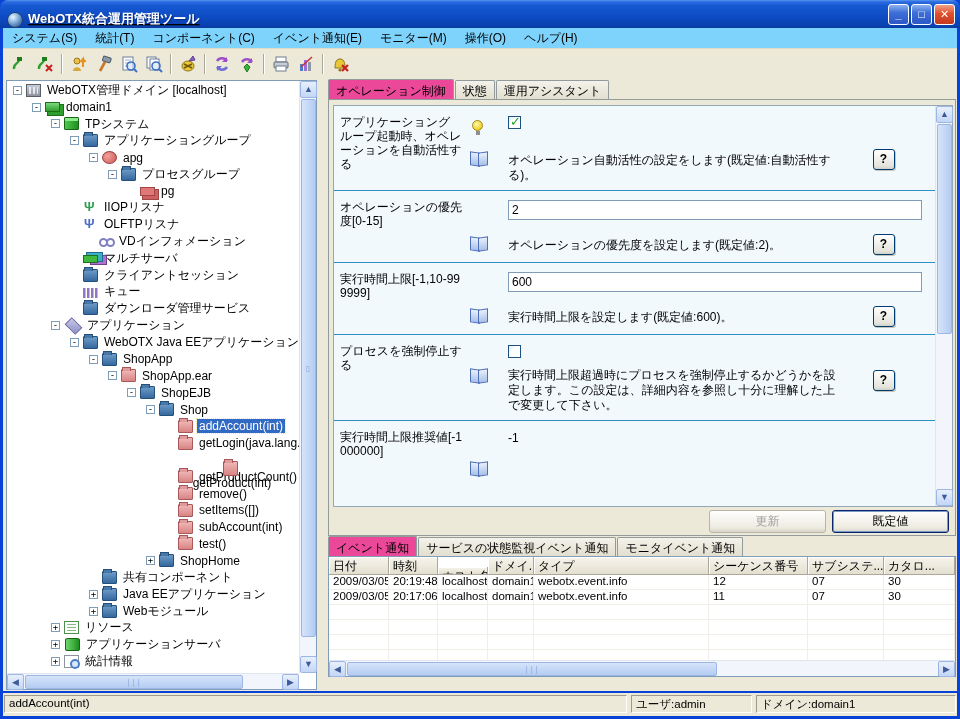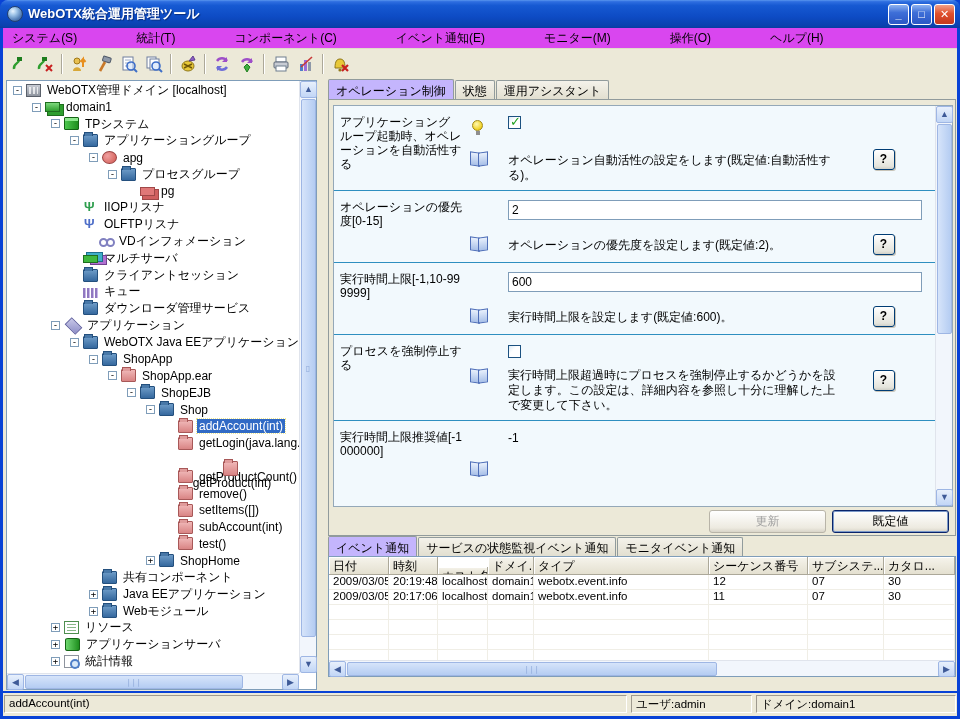--- a/index.html
+++ b/index.html
@@ -2,34 +2,34 @@
 <html><head>
 <meta charset="utf-8">
 <style>
   * { margin:0; padding:0; box-sizing:border-box; }
   html,body { width:960px; height:719px; font-family:"Liberation Sans","DejaVu Sans",sans-serif; }
   .window { position:relative; width:960px; height:719px; background:#0842D6; overflow:hidden; }
 
   
   .titlebar { position:absolute; left:0; top:0; width:960px; height:28px;
     background:linear-gradient(180deg,#5A96EE 0%,#2E6EE0 6%,#1659D2 20%,#0D4BC4 60%,#0A41AE 92%,#0A3CA0 100%);
-    border-radius:8px 8px 0 0; display:flex; align-items:center; }
+    border-radius:8px 8px 0 0; display:flex; align-items:flex-end;text-decoration:underline; }
   .title-icon { width:16px; height:16px; margin:0 5px 0 7px; border-radius:50%;
     background:radial-gradient(circle at 35% 30%, #E8F4FF 0%, #9EC4E8 30%, #5580B8 65%, #2E4A80 100%);
     border:1px solid #24406E; }
   .title-text { color:#fff; font-size:13px; font-weight:bold; text-shadow:1px 1px 1px #0A2C78; }
   .winbtns { position:absolute; right:5px; top:4px; display:flex; gap:2px; }
   .wbtn { width:21px; height:21px; border-radius:3px; border:1px solid #fff; color:#fff; font-size:11px;
     line-height:18px; text-align:center; font-weight:bold;
     background:linear-gradient(180deg,#8DB2F0 0%,#3E6FD8 40%,#2E5BC8 90%); }
   .wbtn.close { background:linear-gradient(180deg,#F0A088 0%,#E0502C 45%,#C83C20 90%); }
 
   
-  .menubar { position:absolute; left:3px; top:28px; width:954px; height:21px; background:#d946ef;
-    display:flex; align-items:center; font-size:12px; border-bottom:1px solid #E0DCC8;gap:41px; }
+  .menubar { position:absolute; left:3px; top:28px; width:954px; height:21px; background:#7dd3fc;
+    display:flex; align-items:center; font-size:12px; border-bottom:1px solid #E0DCC8; }
   .menu-item { padding:2px 9px; color:#000; }
   .toolbar { position:absolute; left:3px; top:49px; width:954px; height:30px; background:#ECE9D8;
     display:flex; align-items:center; padding-left:4px; }
   .tbtn { width:25px; height:24px; display:flex; align-items:center; justify-content:center; border:1px solid transparent; border-radius:2px; }
   .tsep { width:1px; height:20px; background:#ACA899; margin:0 4px; box-shadow:1px 0 0 #fff; }
 
   
   .workarea { position:absolute; left:3px; top:79px; width:954px; height:612px; background:#ECE9D8; }
 
   
@@ -82,21 +82,21 @@
     background:linear-gradient(90deg,#D6E4FA,#B4CCF2); }
   .sb-thumb-h { position:absolute; top:1px; height:14px; border-radius:2px; border:1px solid #9EB6E4;
     background:linear-gradient(180deg,#D6E4FA,#B4CCF2); }
   .sb-grip { position:absolute; left:50%; top:50%; transform:translate(-50%,-50%); color:#8EA8D8; font-size:8px; letter-spacing:1px; }
 
   
   .right-wrap { position:absolute; left:325px; top:1px; width:628px; }
   .tabstrip { display:flex; height:19px; font-size:12px; position:relative; z-index:2; }
   .tab { padding:2px 7px 0; border:1px solid #919B9C; border-bottom:none; background:linear-gradient(180deg,#F4F2EA,#E2DFD0);
     margin-right:1px; border-radius:2px 2px 0 0; height:19px; }
-  .tab.active { background:#c4b5fd; height:20px; margin-top:-1px; padding-top:3px; }
+  .tab.active { background:#ec4899; height:20px; margin-top:-1px; padding-top:3px; }
   .tabpage { position:absolute; left:0; top:19px; width:628px; height:437px; border:1px solid #919B9C; background:#ECE9D8; }
 
   
   .form-box { position:absolute; left:4px; top:5px; width:620px; height:402px; border:1px solid #94A8B8; background:#F2F9FD; }
   .form-scroll { position:absolute; left:0; top:0; right:17px; bottom:0; overflow:hidden; }
   .field-row { position:relative; padding:7px 6px 0 6px; display:grid; grid-template-columns:122px 46px 330px 1fr; grid-auto-rows:min-content; column-gap:0; }
   .field-sep { border-top:1px solid #2E8FC0; margin-top:7px; }
   .f-label { grid-column:1; grid-row:1 / span 2; font-size:12px; line-height:14px; word-break:break-all; padding-top:2px; }
   .f-hint { grid-column:2; grid-row:1; padding-top:4px; padding-left:10px; }
   .f-ctrl { grid-column:3; grid-row:1; padding-top:2px; }

